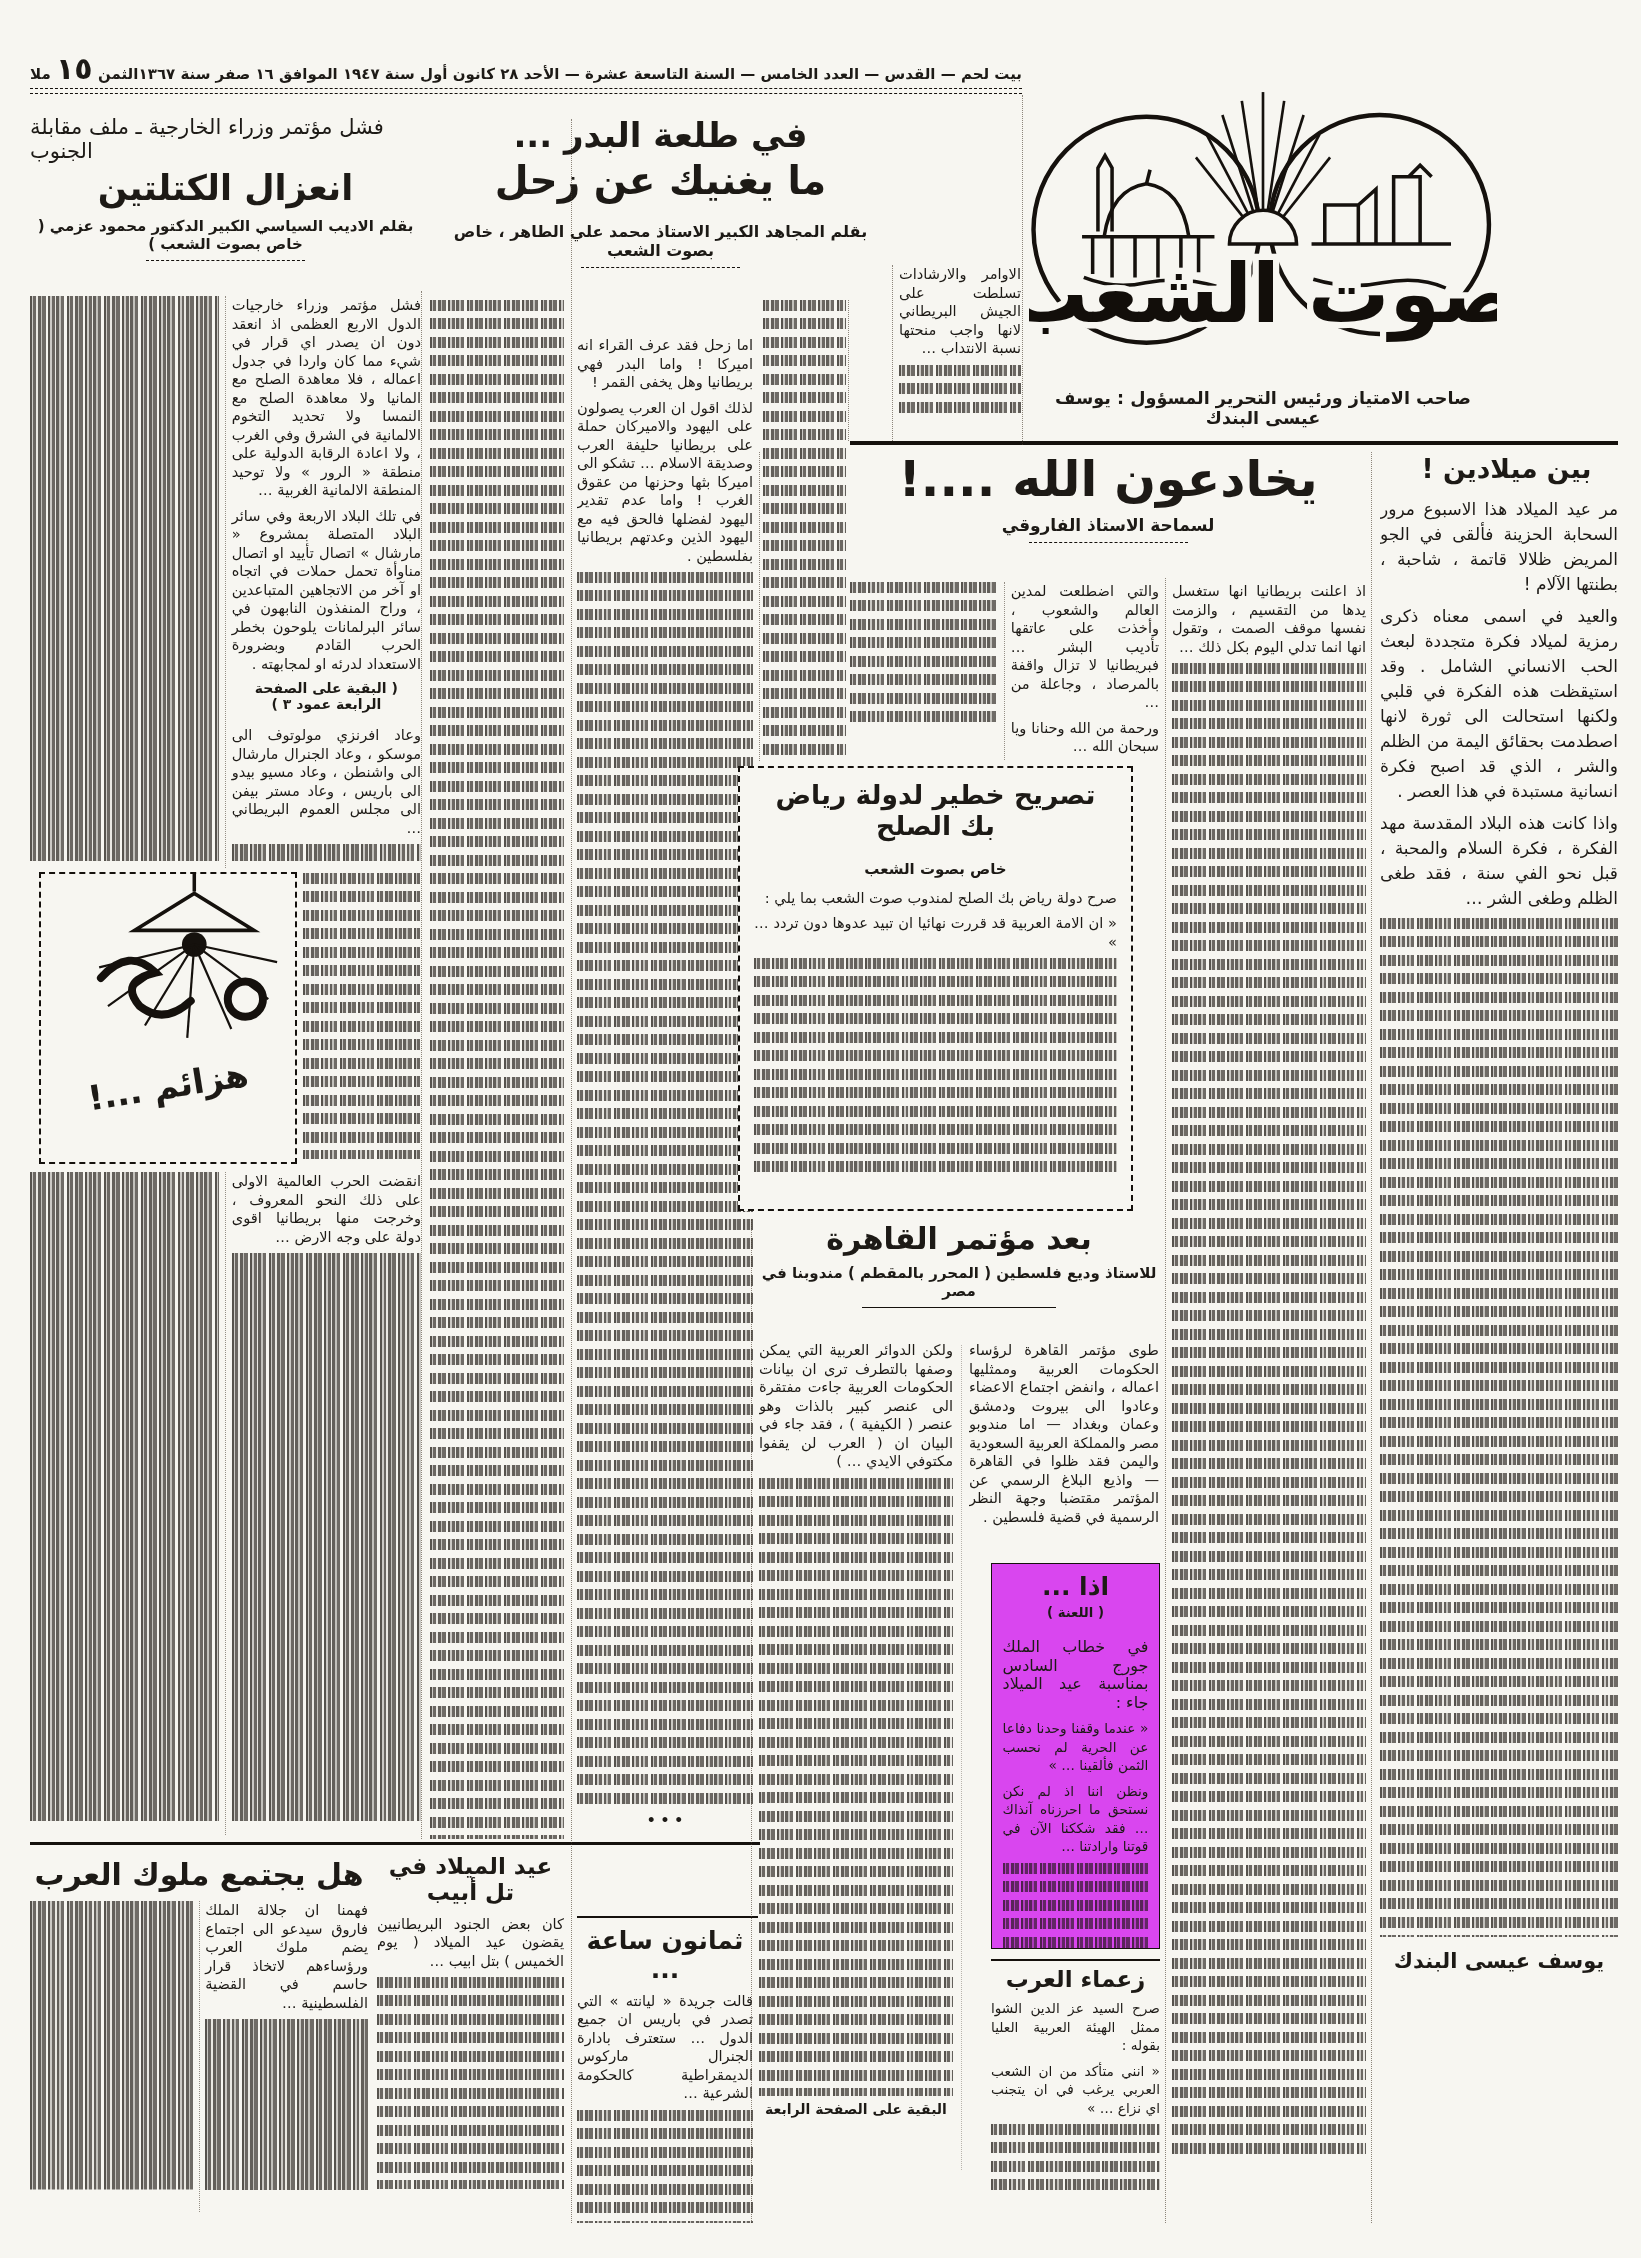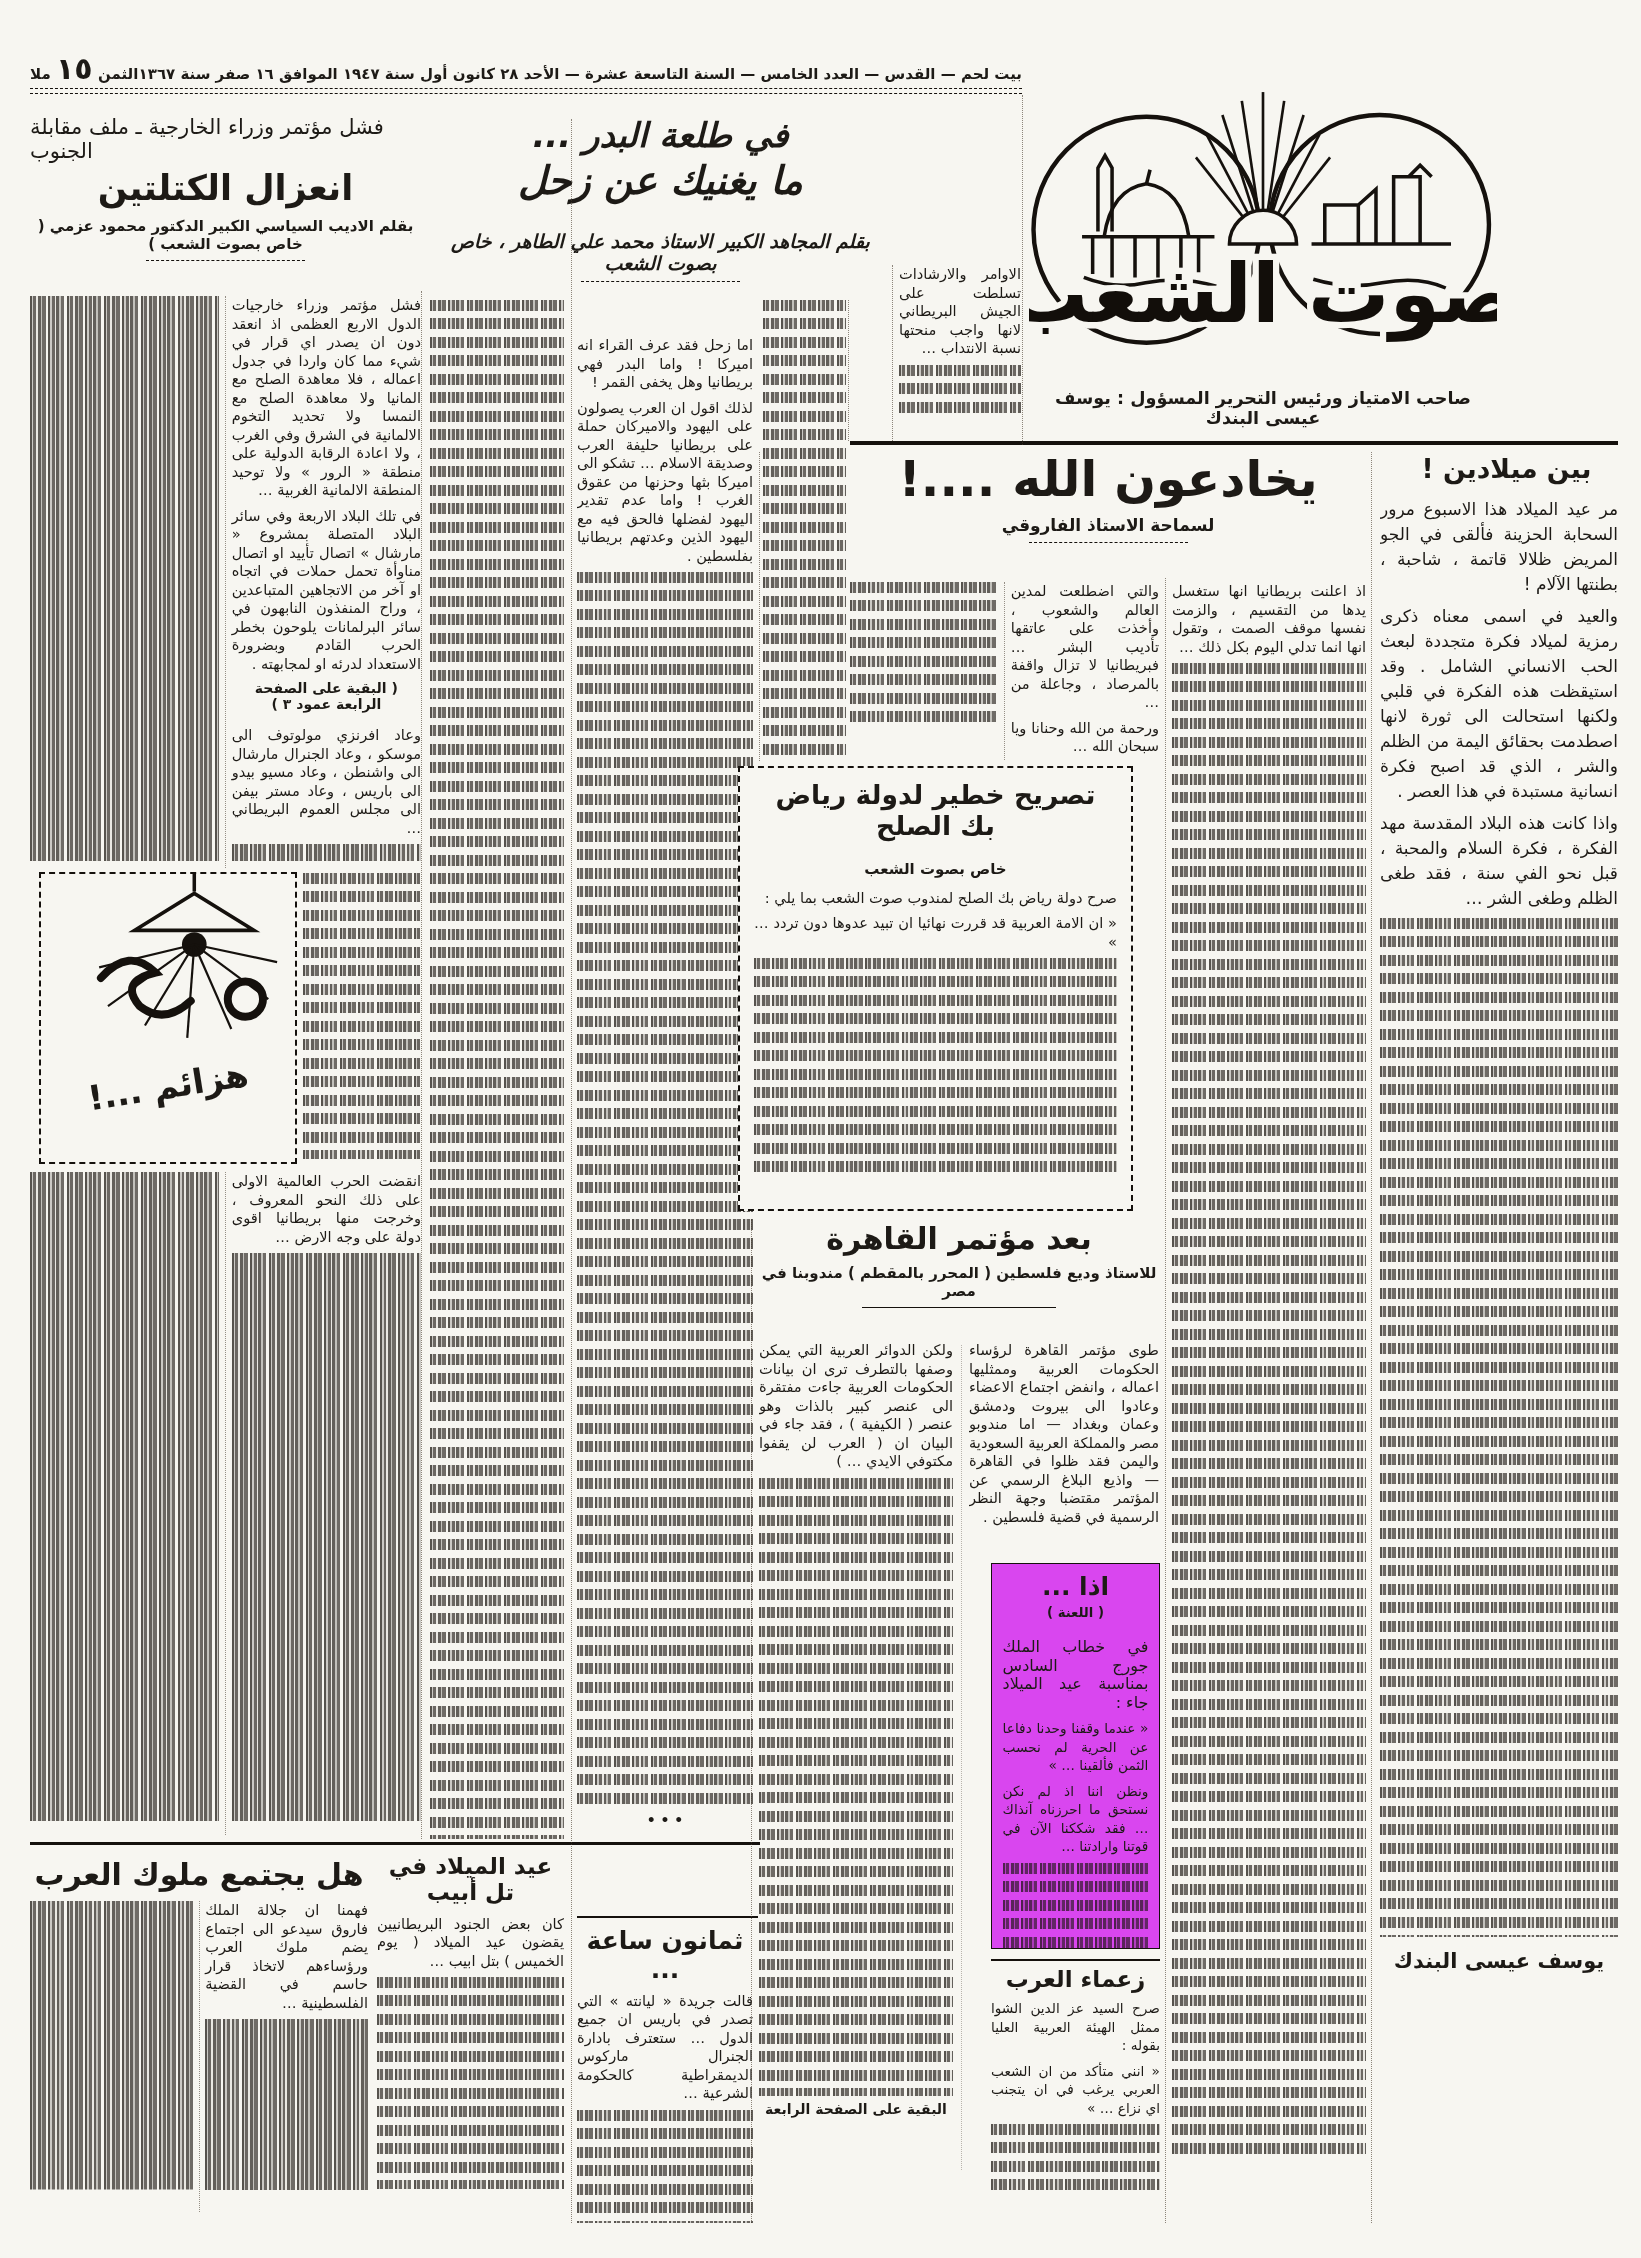--- a/index.html
+++ b/index.html
@@ -148,24 +148,24 @@
       </div>
     </div>
   </div>
 
   <div class="abs" style="left:378px;top:1853px;width:187px;height:371px;">
     <div class="headline" style="font-size:23px;">عيد الميلاد في تل أبيب</div>
     <p class="body-p" style="margin-top:8.8px;">كان بعض الجنود البريطانيين يقضون عيد الميلاد ( يوم الخميس ) بتل ابيب …</p>
     <div class="fill" style="height:212px;"></div>
   </div>
 
-  <div class="abs" style="left:432px;top:116px;width:459px;height:176px;font-style:italic;">
+  <div class="abs" style="left:432px;top:116px;width:459px;height:176px;">
     <div class="headline" style="font-size:34px;">في طلعة البدر ...</div>
     <div class="headline" style="font-size:39px;margin-top:3.5px;">ما يغنيك عن زحل</div>
-    <div class="byline" style="font-size:19px;margin-top:27px;">بقلم المجاهد الكبير الاستاذ محمد علي الطاهر ، خاص بصوت الشعب</div>
+    <div class="byline" style="font-size:16px;margin-top:19px;">بقلم المجاهد الكبير الاستاذ محمد علي الطاهر ، خاص بصوت الشعب</div>
     <div class="dash-rule"></div>
   </div>
 
   <div class="abs" style="left:900px;top:265px;width:122px;height:176px;">
     <p class="body-p">الاوامر والارشادات تسلطت على الجيش البريطاني لانها واجب منحتها نسبة الانتداب …</p>
     <div class="fill" style="height:53px;"></div>
   </div>
   <div class="abs fill" style="left:764px;top:300px;width:83px;height:459px;"></div>
 
   <div class="abs fill" style="left:431px;top:300px;width:134px;height:1539px;"></div>

